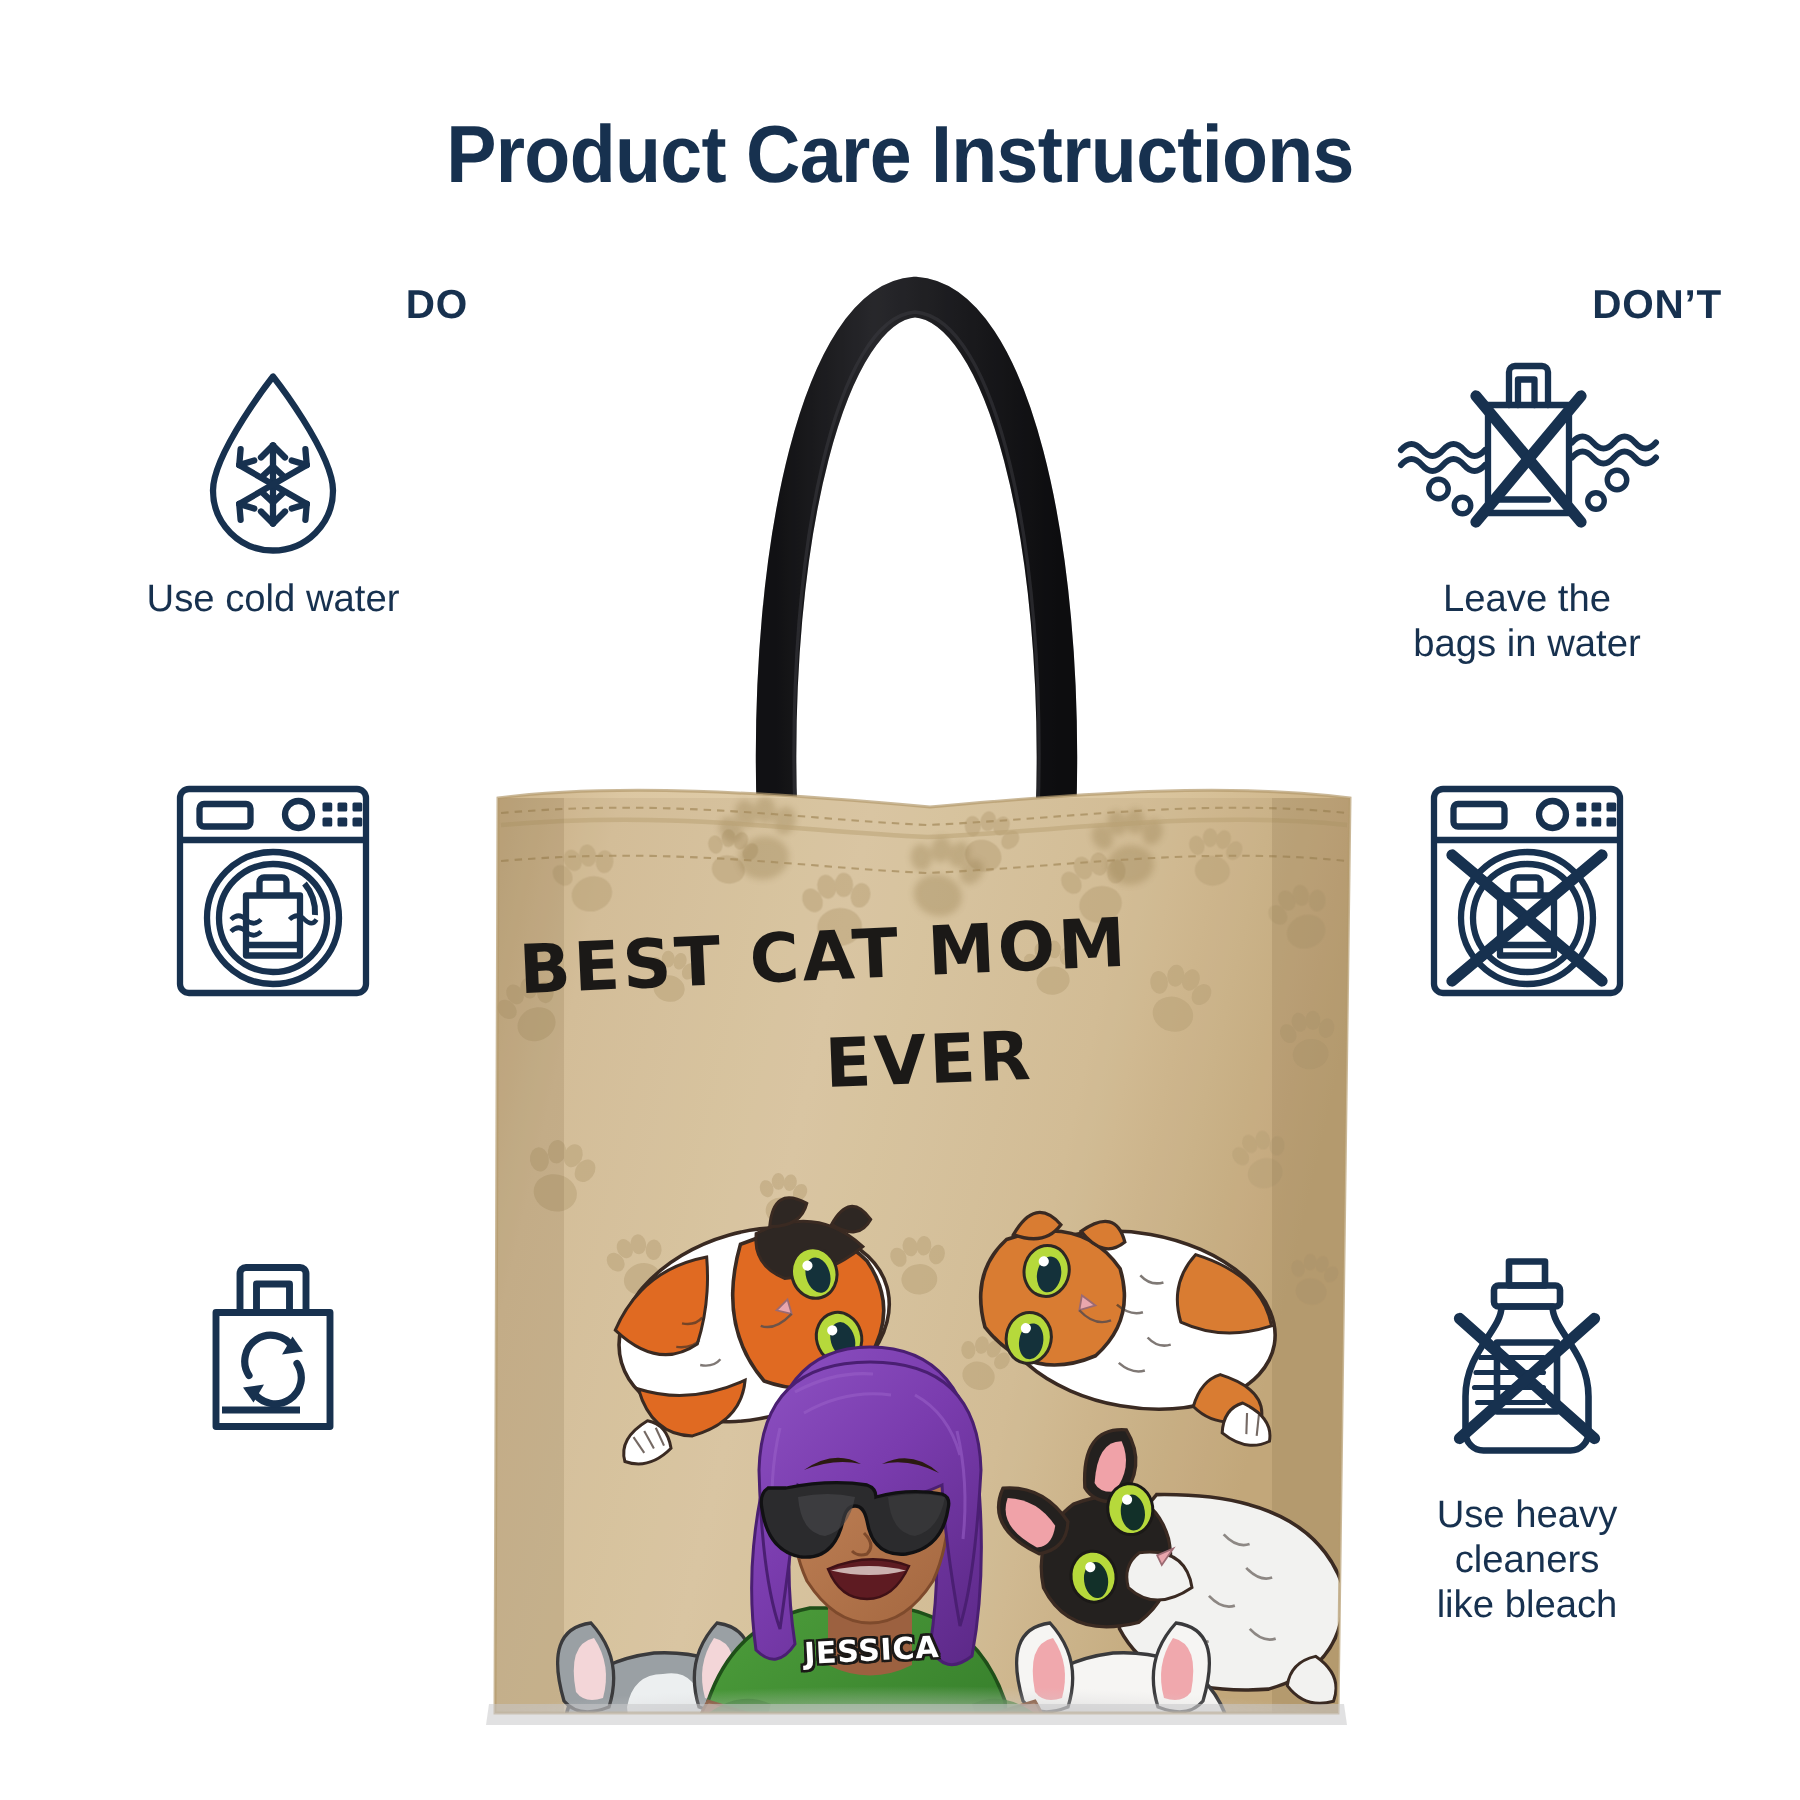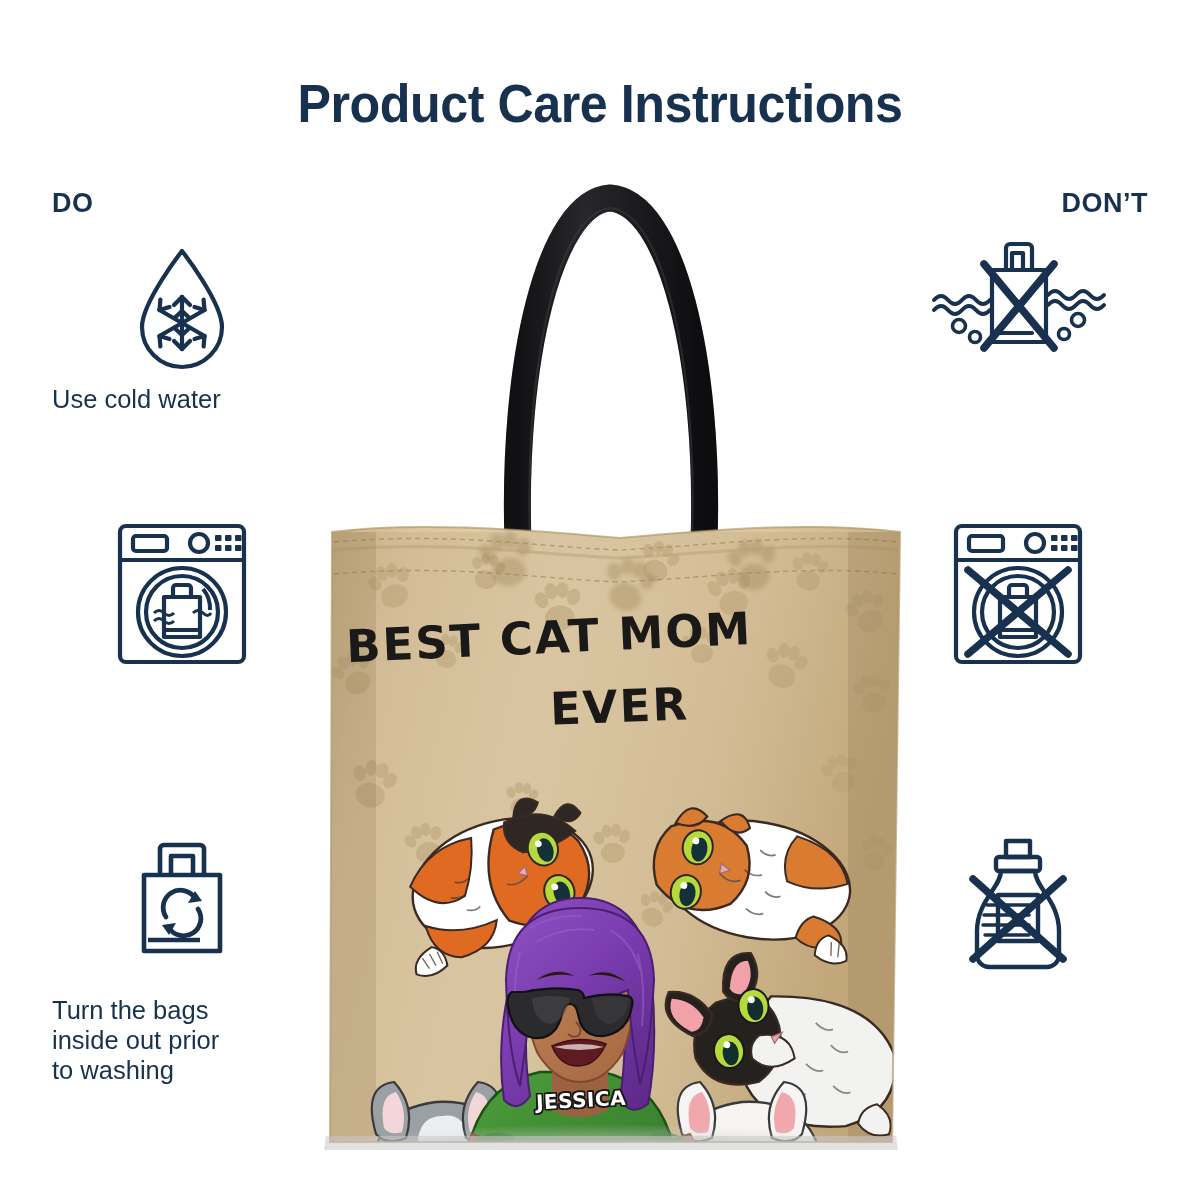--- a/index.html
+++ b/index.html
@@ -50,21 +50,21 @@
   .col-dont { left: 888px; text-align: center; }
 
   .col-head {
     font-size: 27px;
     font-weight: bold;
     letter-spacing: 0.5px;
     color: #17314f;
     line-height: 1;
     height: 34px;
   }
-  .col-do .col-head   { text-align: left; }
+  .col-do .col-head   { text-align: right; }
   .col-dont .col-head { text-align: right; }
 
   .care-item {
     width: 260px;
     display: block;
   }
   .care-icon {
     display: flex;
     align-items: flex-end;
     justify-content: center;
@@ -72,21 +72,21 @@
   }
   .care-icon svg { display: block; }
 
   .care-label {
     font-size: 25.5px;
     line-height: 1.18;
     color: #17314f;
     margin-top: 10px;
     white-space: pre-line;
   }
-  .col-do .care-label   { text-align: left; }
+  .col-do .care-label   { text-align: center; }
   .col-dont .care-label { text-align: center; }
 
   
   .row-1 { position: absolute; top: 44px;  left: 0; }
   .row-2 { position: absolute; top: 340px; left: 0; }
   .row-3 { position: absolute; top: 655px; left: 0; }
 
   
   #tote {
     position: absolute;
@@ -227,23 +227,20 @@
               <path d="M50 82 A17 17 0 0 1 79 63"></path>
               <path d="M82 74 A17 17 0 0 1 53 93"></path>
             </g>
             <g fill="#17314f" stroke="none">
               <polygon points="79,56 86,66 72,68"></polygon>
               <polygon points="53,100 46,90 60,88"></polygon>
             </g>
           </g>
         </svg>
       </div>
-      <div class="care-label">Turn the bags
-inside out prior
-to washing</div>
     </div>
   </div>
 
   <div class="col col-dont">
 
     <div class="col-head">DON’T</div>
 
     <div class="care-item row-1">
       <div class="care-icon">
         <svg width="200" height="140" viewBox="0 0 200 140">
@@ -265,20 +262,22 @@
             <circle cx="160" cy="86" r="6.5" stroke-width="3.6"></circle>
             <circle cx="146" cy="100" r="5.5" stroke-width="3.6"></circle>
 
             <g stroke-width="7.5">
               <line x1="66" y1="30" x2="136" y2="114"></line>
               <line x1="136" y1="30" x2="66" y2="114"></line>
             </g>
           </g>
         </svg>
       </div>
+      <div class="care-label">Leave the
+bags in water</div>
     </div>
 
     <div class="care-item row-2">
       <div class="care-icon">
         <svg width="150" height="152" viewBox="0 0 150 152">
           <g fill="none" stroke="#17314f" stroke-width="4.2" stroke-linejoin="round">
             <rect x="13" y="8" width="124" height="136" rx="6"></rect>
             <line x1="13" y1="42" x2="137" y2="42"></line>
             <rect x="26" y="18" width="34" height="15" rx="3"></rect>
             <circle cx="92" cy="25" r="9"></circle>
@@ -322,20 +321,23 @@
               <line x1="32" y1="100" x2="76" y2="100"></line>
             </g>
 
             <g stroke-width="7.5">
               <line x1="20" y1="44" x2="110" y2="124"></line>
               <line x1="110" y1="44" x2="20" y2="124"></line>
             </g>
           </g>
         </svg>
       </div>
+      <div class="care-label">Use heavy
+cleaners
+like bleach</div>
     </div>
   </div>
 
   <div id="tote">
     <svg width="620" height="1000" viewBox="0 0 620 1000">
       <defs>
 
         <linearGradient id="canvasGrad" x1="0" y1="0" x2="1" y2="0.25">
           <stop offset="0%" stop-color="#cdb48a"></stop>
           <stop offset="14%" stop-color="#dcc7a2"></stop>

